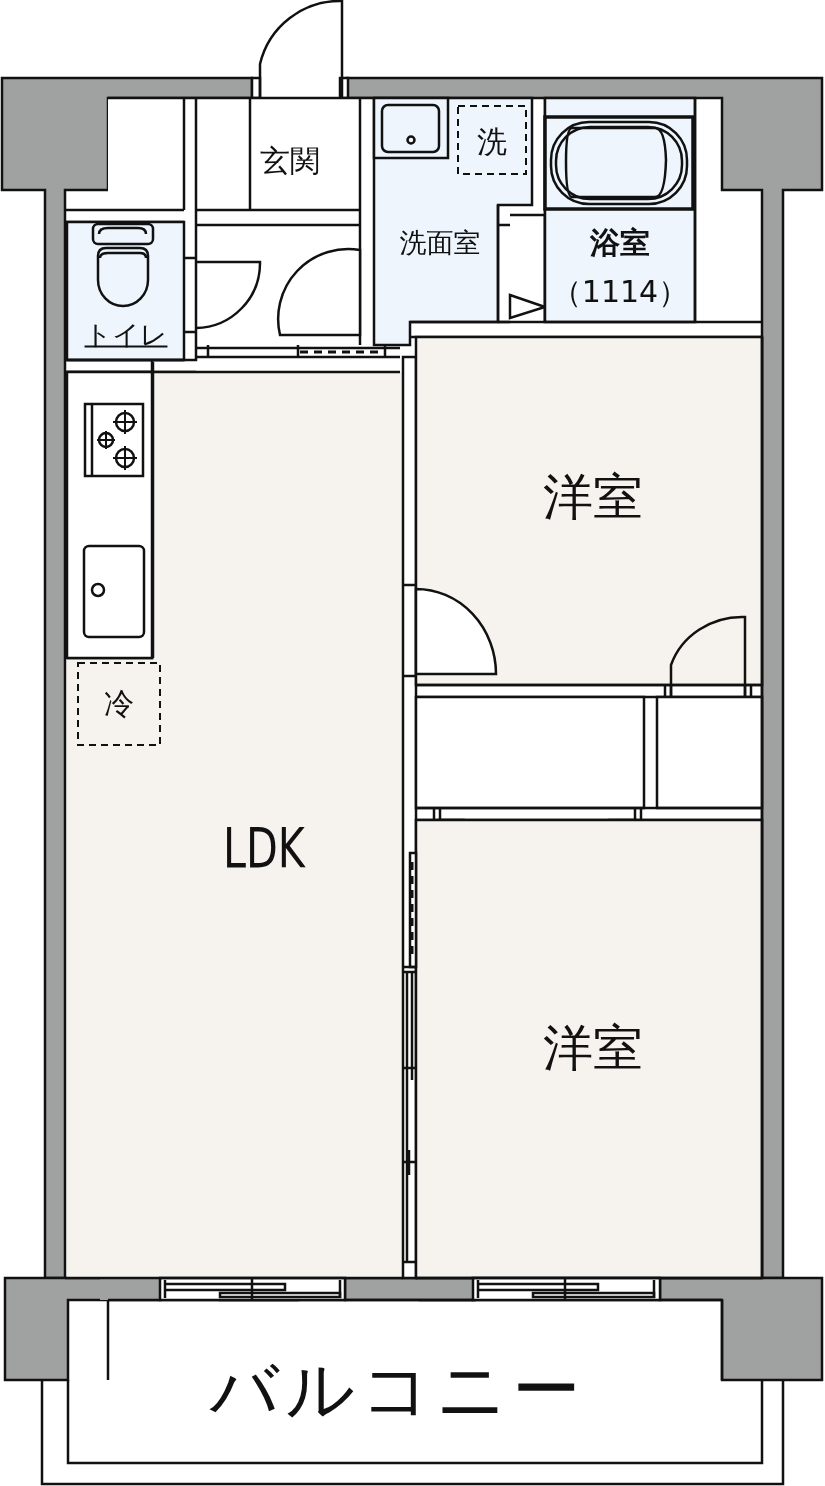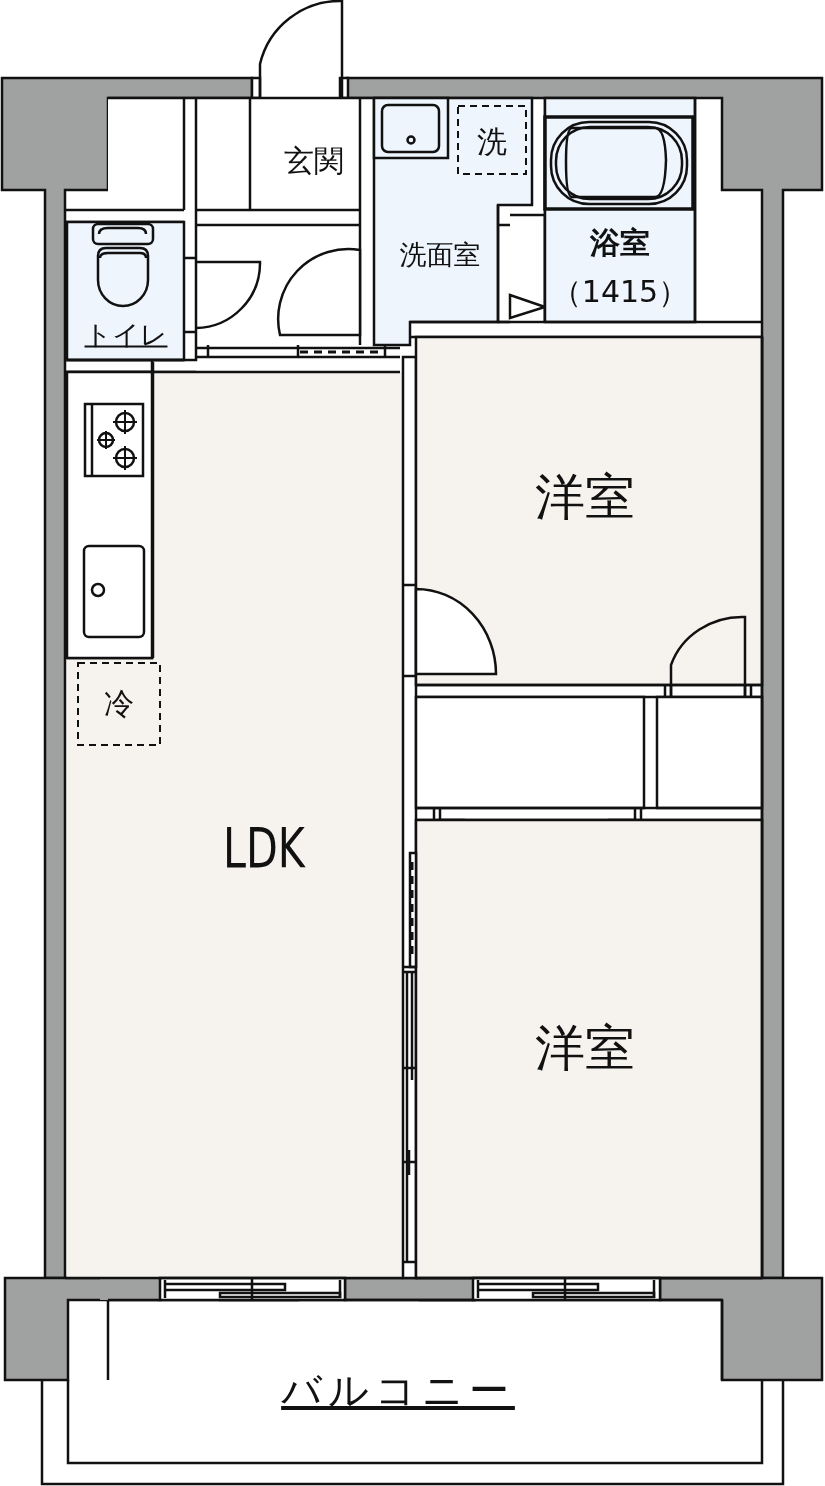--- a/index.html
+++ b/index.html
@@ -1,23 +1,23 @@
 <!DOCTYPE html>
 <html><head>
 <meta charset="utf-8">
 <style>
   html, body { margin: 0; padding: 0; background: #ffffff; }
   body { width: 825px; height: 1486px; position: relative; overflow: hidden; font-family: "DejaVu Sans", sans-serif; }
   #plan { position: absolute; left: 0; top: 0; }
   .lbl { position: absolute; color: #111; white-space: nowrap; font-family: "DejaVu Sans", sans-serif; transform: translate(-50%, -50%); line-height: 1; }
-  .lbl-big { font-size: 50px; }
+  .lbl-big { font-size: 50px; margin-left: 8px; }
   .lbl-mid { font-size: 30px; }
   .lbl-sm { font-size: 27px; }
   .lbl-ldk { font-size: 56px; transform: translate(-50%, -50%) scaleX(0.82); font-family: "DejaVu Sans Condensed", "DejaVu Sans", sans-serif; }
-  .lbl-bal { font-size: 40px; letter-spacing: 6px; text-decoration: underline; }
+  .lbl-bal { font-size: 68px; letter-spacing: 6px; }
 </style>
 </head>
 <body>
 
 <svg id="plan" width="825" height="1486" viewBox="0 0 825 1486" xmlns="http://www.w3.org/2000/svg">
   <g stroke="#111" stroke-width="2.5" fill="none">
 
     <g fill="#a0a1a1">
 
       <path d="M2,78 L252,78 L252,98 L108,98 L108,190 L65,190 L65,1278 L45,1278 L45,190 L2,190 Z"></path>
@@ -154,23 +154,23 @@
       <path d="M478,1284 L598,1284 L598,1290 L478,1290"></path>
       <path d="M533,1293 L654,1293 L654,1297 L533,1297 Z"></path>
       <path d="M565,1279 L565,1299"></path>
     </g>
 
     <path d="M65,1278 L403,1278 M416,1278 L762,1278"></path>
     <path d="M762,337 L762,1278"></path>
   </g>
 </svg>
 
-<div class="lbl lbl-mid" style="left:314px; top:161px;">玄関</div>
+<div class="lbl lbl-mid" style="left:290px; top:161px;">玄関</div>
 <div class="lbl lbl-sm" style="left:126px; top:334px;text-decoration:underline;">トイレ</div>
-<div class="lbl lbl-sm" style="left:440px; top:254px;">洗面室</div>
+<div class="lbl lbl-sm" style="left:440px; top:242px;">洗面室</div>
 <div class="lbl lbl-mid" style="left:492px; top:142px;">洗</div>
 <div class="lbl lbl-mid" style="left:620px; top:243px;font-weight:bold;">浴室</div>
-<div class="lbl lbl-mid" style="left:620px; top:292px;">（1415）</div>
+<div class="lbl lbl-mid" style="left:620px; top:292px;">（1114）</div>
 <div class="lbl lbl-big" style="left:585px; top:497px;">洋室</div>
 <div class="lbl lbl-big" style="left:585px; top:1048px;">洋室</div>
 <div class="lbl lbl-ldk" style="left:264px; top:848px;">LDK</div>
 <div class="lbl lbl-mid" style="left:119px; top:704px;">冷</div>
 <div class="lbl lbl-bal" style="left:398px; top:1390px;">バルコニー</div>
 
 </body></html>

